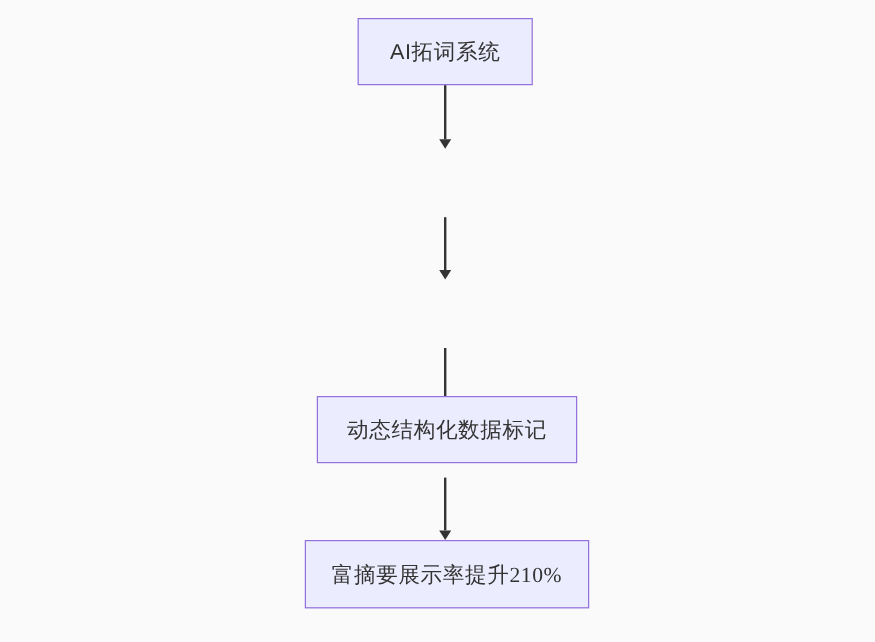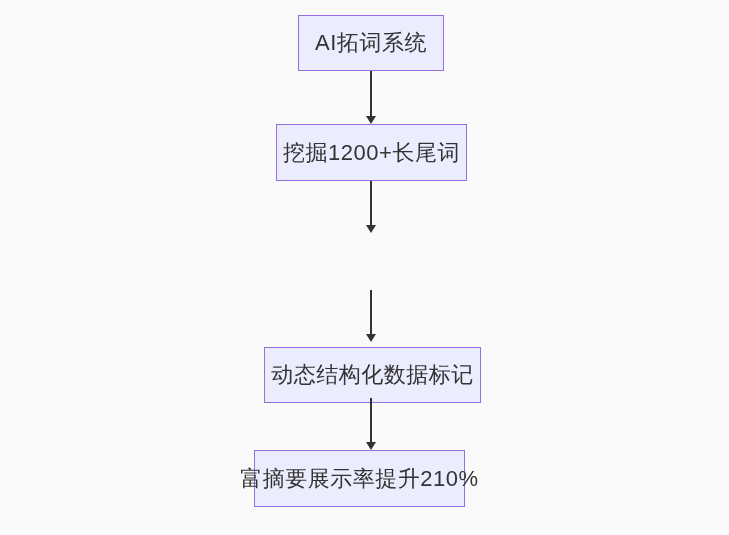--- a/index.html
+++ b/index.html
@@ -15,33 +15,33 @@
     position: absolute;
     left: 0; top: 0;
     width: 729px; height: 535px;
   }
   .node {
     position: absolute;
     box-sizing: border-box;
     background: #ECECFF;
     border: 1px solid #9370DB;
     color: #333333;
-    font-size: 22px;
+    font-size: 18px;
     letter-spacing: 0.5px;
     display: flex;
     align-items: center;
     justify-content: center;
     text-align: center;
     white-space: nowrap;
   }
   .n1 { left: 298px; top: 15px;  width: 146px; height: 56px; }
   .n2 { left: 276px; top: 124px; width: 191px; height: 57px; }
   .n3 { left: 260px; top: 233px; width: 222px; height: 57px; }
-  .n4 { left: 264px; top: 347px; width: 217px; height: 56px; }
-  .n5 { left: 254px; top: 450px; width: 211px; height: 57px; }
+  .n4 { left: 264px; top: 330px; width: 217px; height: 56px; }
+  .n5 { left: 254px; top: 450px; width: 237px; height: 57px; font-family: Liberation Serif, serif; }
 
   .arrow {
     position: absolute;
     left: 366px;
     width: 10px;
     display: flex;
     flex-direction: column;
     align-items: center;
   }
   .a1 { top: 71px;  height: 53px; }
@@ -68,23 +68,20 @@
 
   <div class="node n1">
     <span>AI拓词系统</span>
   </div>
 
   <div class="arrow a1">
     <div class="arrow-line"></div>
     <div class="arrow-head"></div>
   </div>
 
-  <div class="node n2">
-    <span>挖掘1200+长尾词</span>
-  </div>
 
   <div class="arrow a2">
     <div class="arrow-line"></div>
     <div class="arrow-head"></div>
   </div>
 
 
   <div class="arrow a3">
     <div class="arrow-line"></div>
     <div class="arrow-head"></div>

